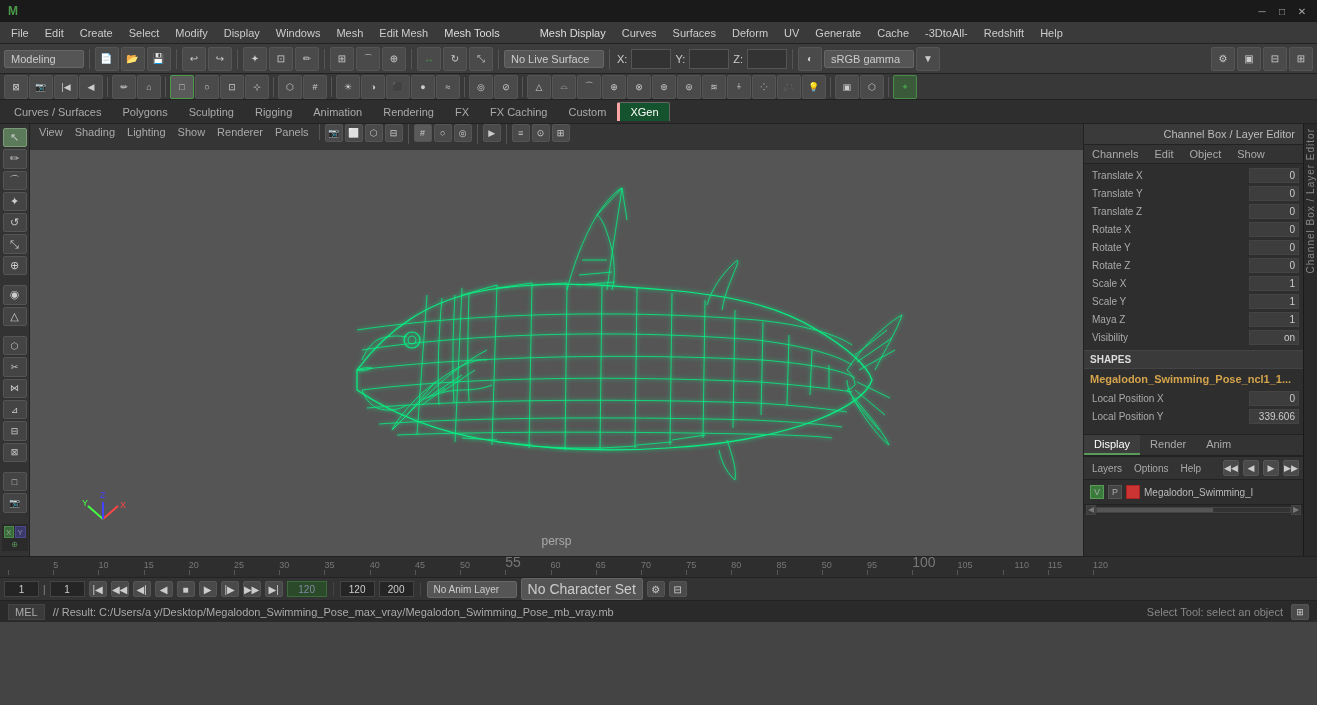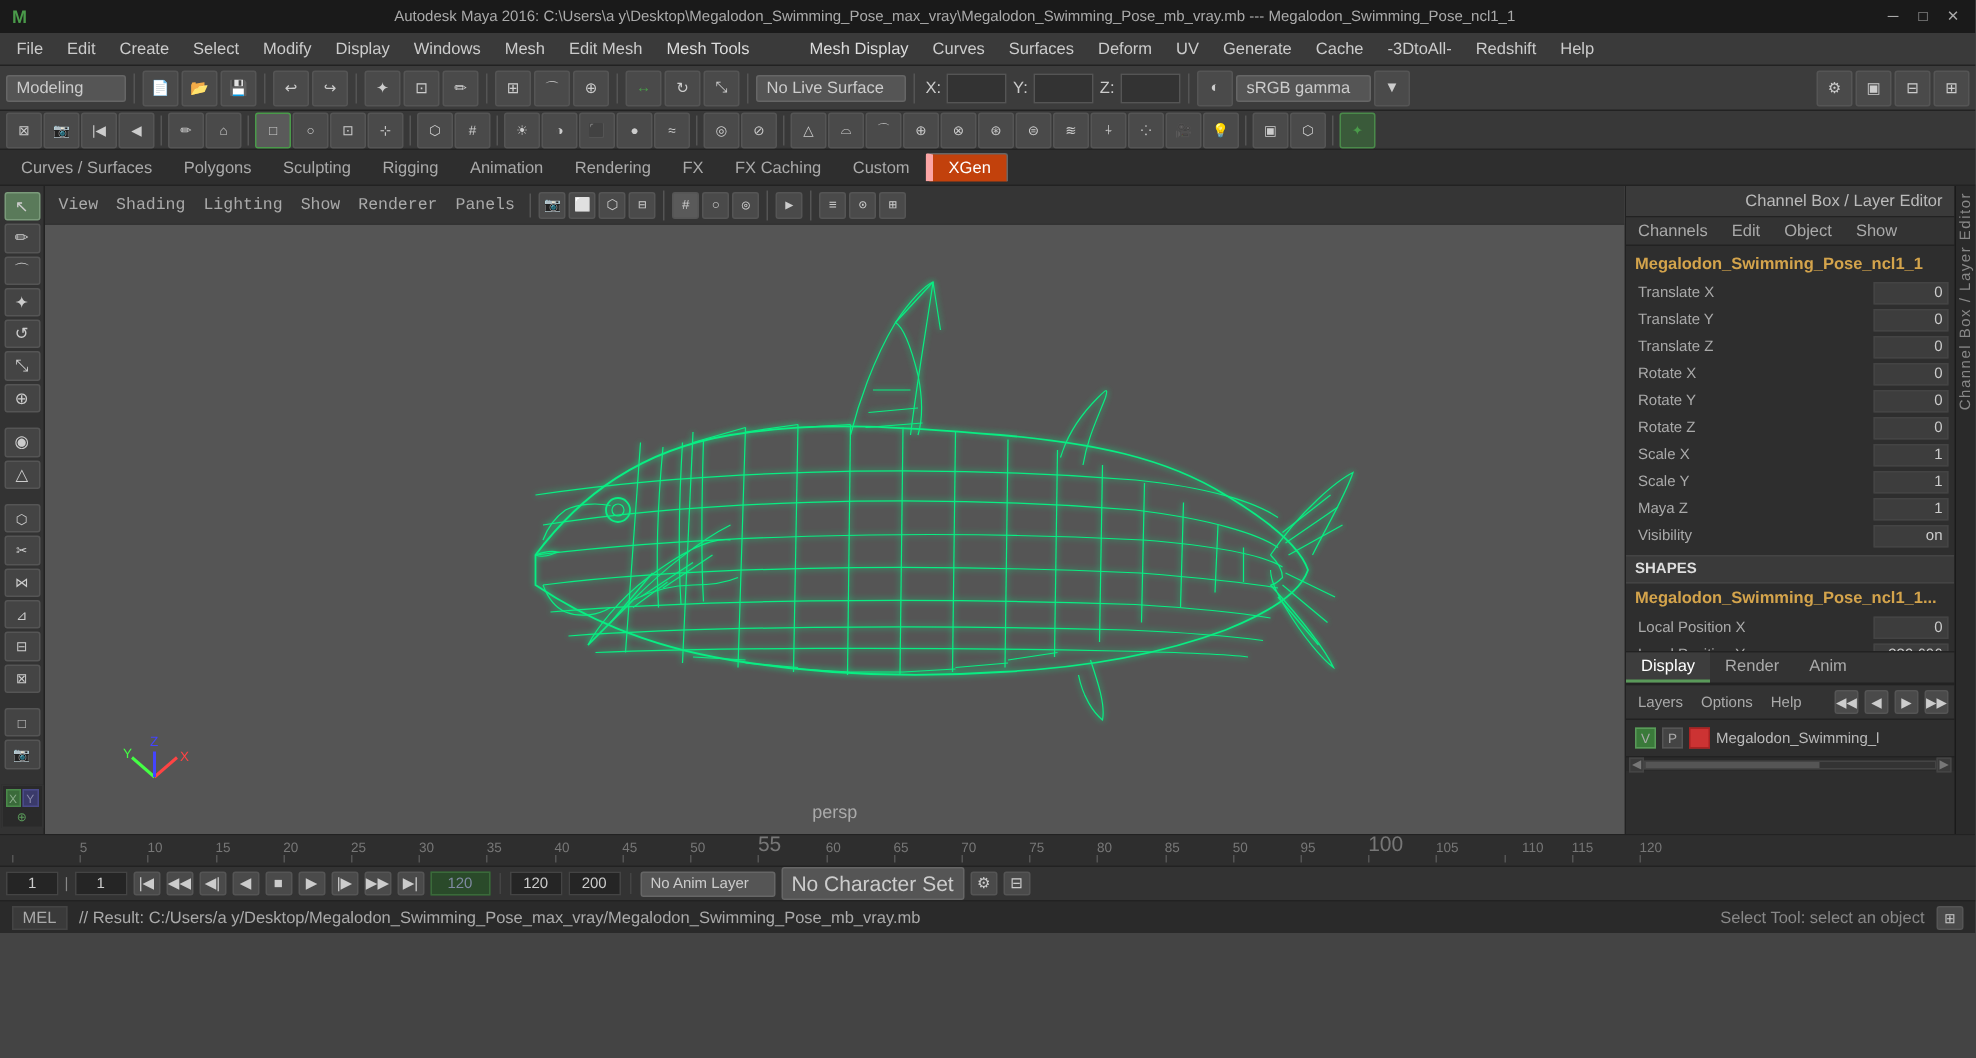--- a/index.html
+++ b/index.html
@@ -108,24 +108,24 @@
       border-bottom: 1px solid #222;
     }
     .tab-item {
       padding: 3px 10px;
       color: #aaa;
       cursor: pointer;
       font-size: 11px;
       border-radius: 2px 2px 0 0;
     }
     .tab-item.active {
-      background: #c2410c;
+      background: #14532d;
       color: #fff;
       border-top: 1px solid #666;
-      border-left: 5px solid #fca5a5;
+      border-left: 3px solid #fca5a5;
       border-right: 1px solid #666;
     }
 
     
     #main-layout {
       display: flex;
       height: calc(705px - 22px - 22px - 30px - 26px - 24px - 44px - 22px);
       position: relative;
     }
 
@@ -176,25 +176,23 @@
       justify-content: center;
     }
 
     
     #viewport-toolbar {
       position: absolute;
       top: 0; left: 0; right: 0;
       height: 26px;
       background: rgba(50,50,50,0.9);
       display: flex;
-      align-items: center;
       padding: 0 4px;
       gap: 2px;
       border-bottom: 1px solid #333;
-      font-family: Liberation Mono, monospace;
     }
     .vp-btn {
       padding: 2px 5px;
       color: #aaa;
       cursor: pointer;
       font-size: 11px;
     }
     .vp-separator { width: 1px; height: 16px; background: #555; margin: 0 3px; }
 
     
@@ -409,21 +407,20 @@
     }
     .hs-track { flex: 1; height: 6px; background: #333; border: 1px solid #444; position: relative; }
     .hs-thumb { position: absolute; left: 0; top: 0; width: 60%; height: 100%; background: #555; }
     .hs-btn { width: 10px; height: 10px; background: #3a3a3a; border: 1px solid #444; display: flex; align-items: center; justify-content: center; font-size: 8px; color: #777; cursor: pointer; }
   </style>
 </head>
 <body>
 
 <div id="title-bar">
   <span style="color:#4a9a4a; font-weight:bold; font-size:12px;">M</span>
-  <span style="font-size:10px; color:#aaa;">Autodesk Maya 2016: C:\Users\a y\Desktop\Megalodon_Swimming_Pose_max_vray\Megalodon_Swimming_Pose_mb_vray.mb --- Megalodon_Swimming_Pose_ncl1_1</span>
   <div class="win-controls">
     <span class="win-btn">─</span>
     <span class="win-btn">□</span>
     <span class="win-btn">✕</span>
   </div>
 </div>
 
 <div id="menu-bar">
   <span class="menu-item">File</span>
   <span class="menu-item">Edit</span>
@@ -730,21 +727,20 @@
 
   <div id="channel-box">
     <div id="channel-box-header">Channel Box / Layer Editor</div>
     <div id="channel-box-tabs">
       <span class="cb-tab">Channels</span>
       <span class="cb-tab">Edit</span>
       <span class="cb-tab">Object</span>
       <span class="cb-tab">Show</span>
     </div>
     <div id="channel-box-content">
-      <div class="cb-object-name">Megalodon_Swimming_Pose_ncl1_1</div>
 
       <div class="cb-row">
         <span class="cb-label">Translate X</span>
         <input class="cb-value" value="0" style="">
       </div>
       <div class="cb-row">
         <span class="cb-label">Translate Y</span>
         <input class="cb-value" value="0" style="">
       </div>
       <div class="cb-row">

